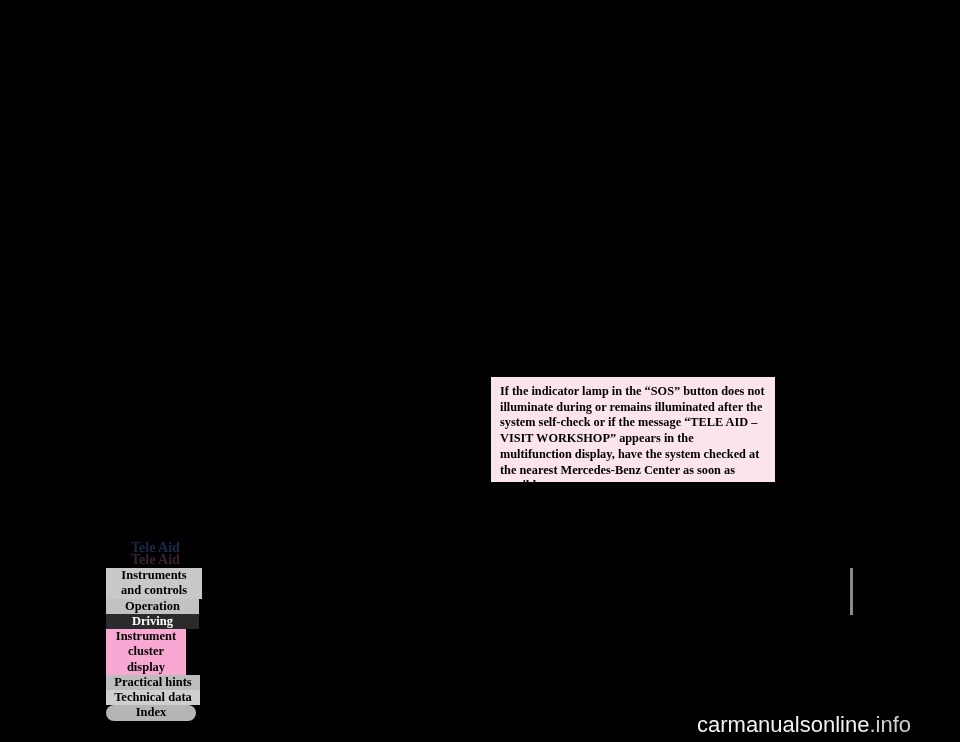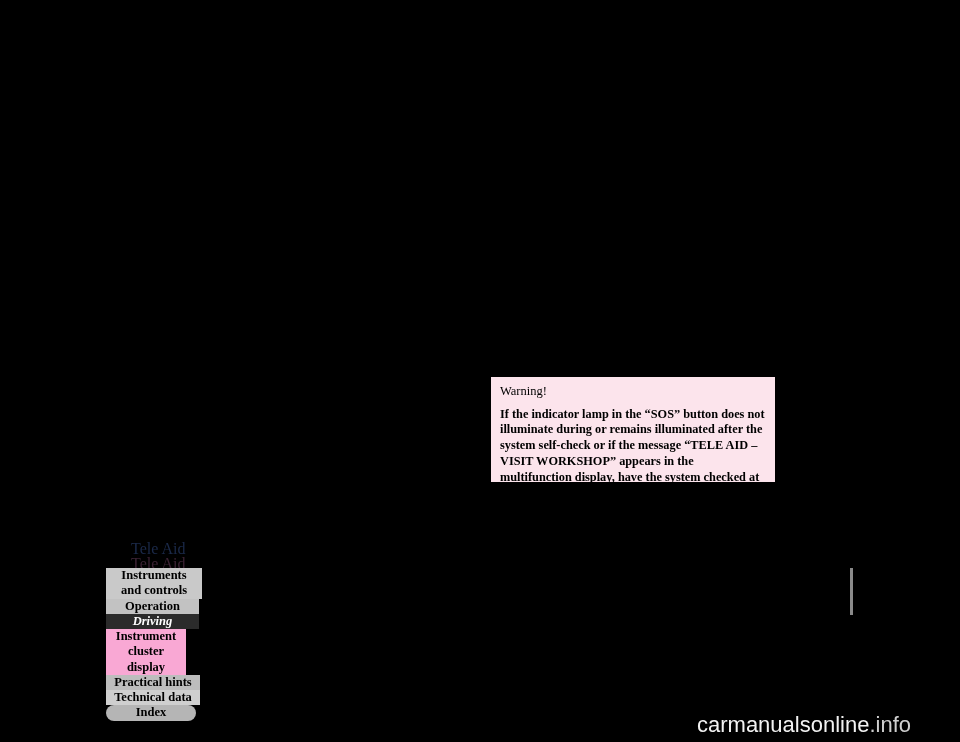--- a/index.html
+++ b/index.html
@@ -38,22 +38,22 @@
     font-weight: bold;
     color: #000;
     line-height: 1.28;
   }
 
   
   #section-label {
     position: absolute;
     left: 131px;
     top: 540px;
-    font-size: 16px;
-    font-weight: normal;
+    font-size: 14px;
+    font-weight: bold;
     color: #1b2a4a;
     letter-spacing: 0px;
     line-height: 1.1;
   }
   #section-label .l2 {
     display: block;
     margin-top: -3px;
     color: #3b2233;
   }
 
@@ -76,21 +76,21 @@
     text-align: center;
     font-size: 12.5px;
     font-weight: bold;
     line-height: 1.22;
     box-sizing: border-box;
     padding: 0 4px;
     color: #000000;
   }
   .tab.t0 { width: 96px;  background: #c9c9c9; }
   .tab.t1 { width: 93px;  background: #c2c2c2; }
-  .tab.t2 { width: 93px;  background: #2b2b2b; color: #ffffff; font-style: italic; }
+  .tab.t2 { width: 93px;  background: #2b2b2b; color: #ffffff; }
   .tab.t3 { width: 80px;  background: #f9a8d4; }
   .tab.t4 { width: 94px;  background: #bdbdbd; }
   .tab.t5 { width: 93px;  background: #bdbdbd; }
   .tab.t6 { width: 94px;  background: #cfcfcf; }
   .tab.t7 { width: 90px;  background: #b5b5b5; border-radius: 17px; }
 
   
   #tab-edge {
     position: absolute;
     left: 850px;
@@ -110,21 +110,20 @@
     color: #f2f2f2;
     letter-spacing: 0px;
     white-space: nowrap;
   }
   #watermark .dim { color: #cfcfcf; }
 </style>
 </head>
 <body>
 
 <div id="warning-box">
-  <div id="warning-title">Warning!</div>
   <div id="warning-body">If the indicator lamp in the “SOS” button does not illuminate during or remains illuminated after the system self-check or if the message “TELE AID – VISIT WORKSHOP” appears in the multifunction display, have the system checked at the nearest Mercedes-Benz Center as soon as possible.</div>
 </div>
 
 <div id="section-label">
   <span>Tele Aid</span>
   <span class="l2">Tele Aid</span>
 </div>
 
 <div id="tab-bar">
   <div class="tab t0">Instruments and controls</div>

